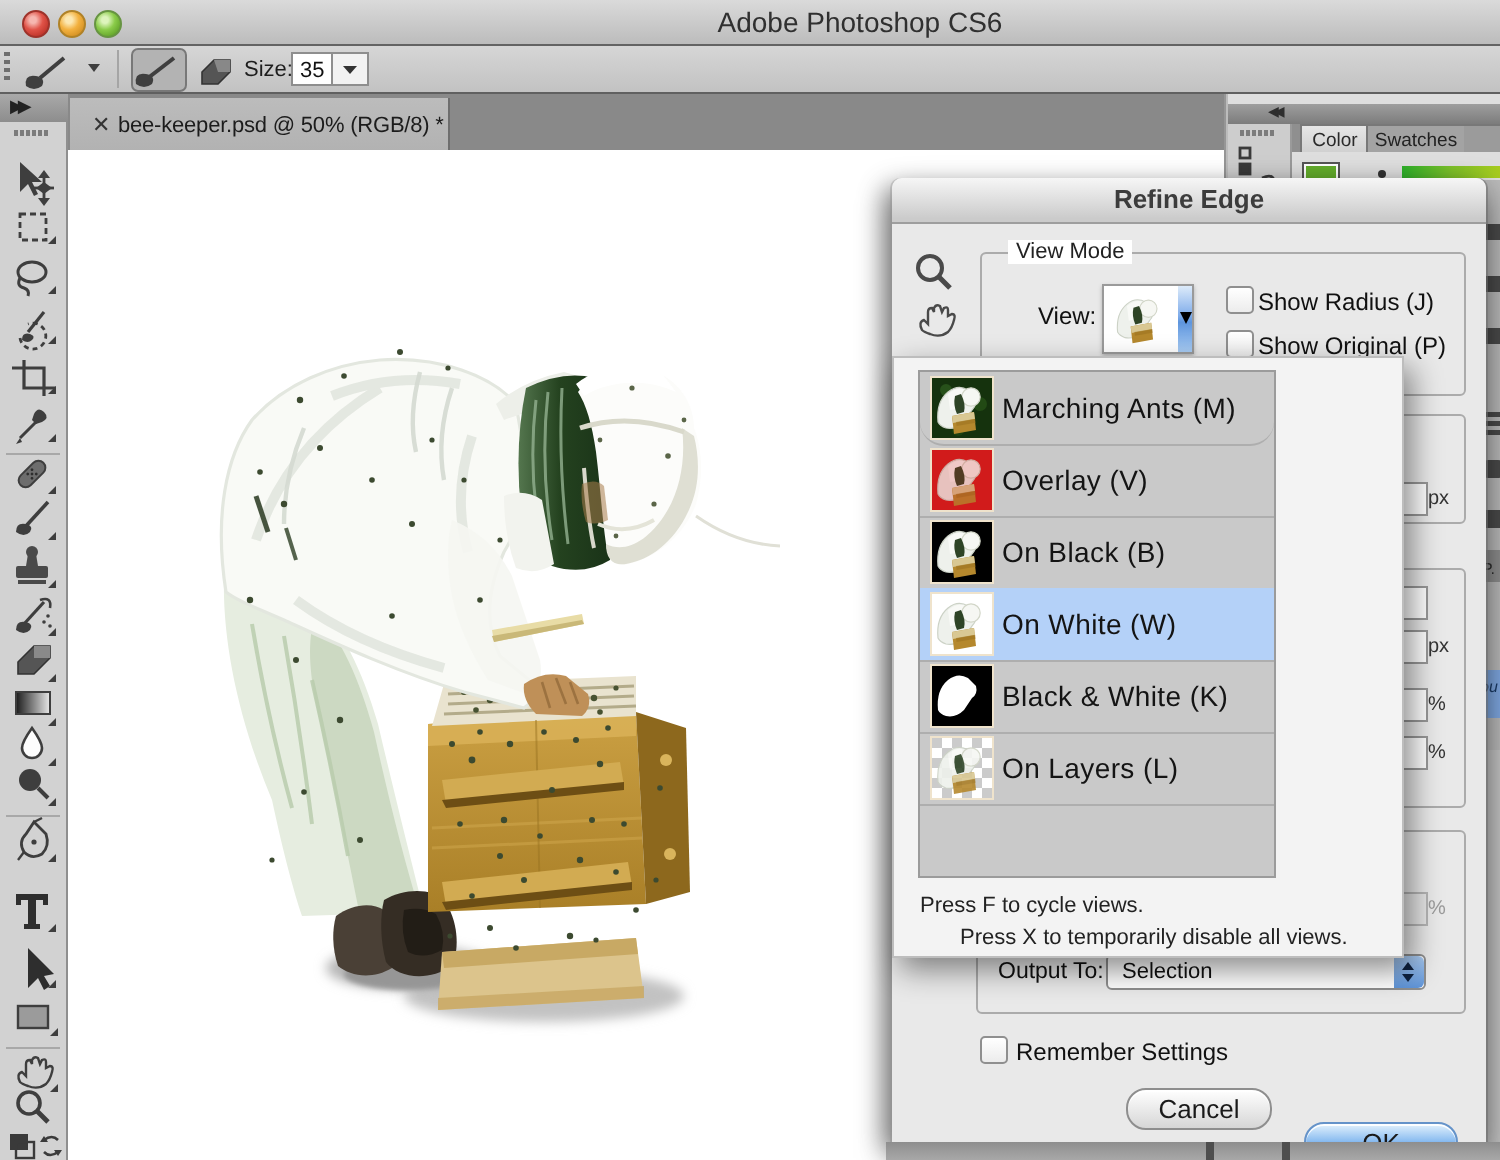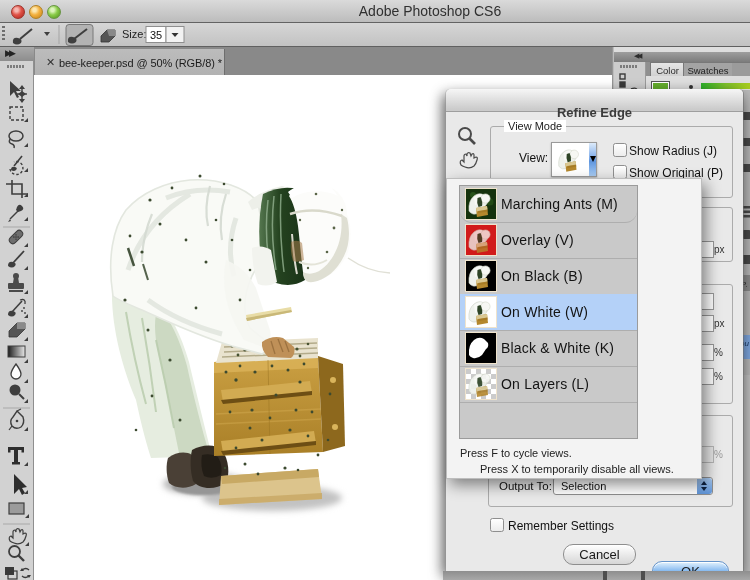--- a/index.html
+++ b/index.html
@@ -313,21 +313,21 @@
       <rect x="0" y="185" width="12" height="16" fill="#8d8d8d"></rect>
       <text x="2" y="197" font-size="8" fill="#2e2e2e" font-family="Liberation Sans">P.</text>
     </g>
     <rect x="0" y="245" width="12" height="24" fill="#7ea7e0"></rect>
     <text x="1" y="256" font-size="8" fill="#1a3a66" font-family="Liberation Sans" font-style="italic">ou</text>
     <rect x="0" y="285" width="12" height="205" fill="#c2c2c2"></rect>
   </svg>
 </div>
 
 <div id="dialog" class="abs">
-  <div id="dlg-title"><span style="display:inline-block;margin-top:16px;">Refine Edge</span></div>
+  <div id="dlg-title"><span style="display:inline-block;margin-top:3px;">Refine Edge</span></div>
 
   <svg class="abs" style="left:7px;top:36px;" width="32" height="48" xmlns="http://www.w3.org/2000/svg">
     <circle cx="12" cy="9" r="6" fill="none" stroke="#4a4a4a" stroke-width="2"></circle>
     <line x1="16.5" y1="13.5" x2="22" y2="19" stroke="#4a4a4a" stroke-width="2.6"></line>
     <g fill="none" stroke="#4a4a4a" stroke-width="1.2">
       <path d="M8 40 q-2 -4 1 -5 l2 2 l0 -6 q0 -2 2 -2 l1 2 l0 -2 q1 -2 3 -1 l1 3 l1 -2 q2 -1 2 1 l0 3 l2 -1 q2 0 1 3 q-1 4 -3 6 q-4 3 -9 1 q-3 -1 -4 -2z"></path>
     </g>
   </svg>
 
   <div class="grp" style="left:44px;top:37px;width:241px;height:70px;"></div>

